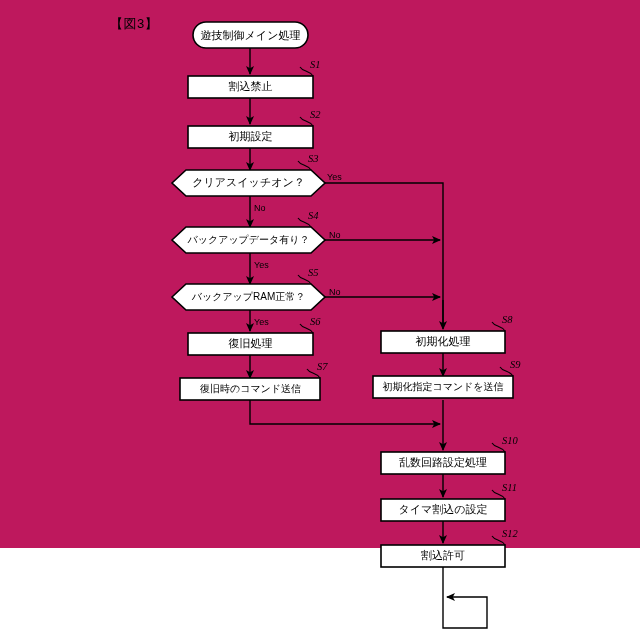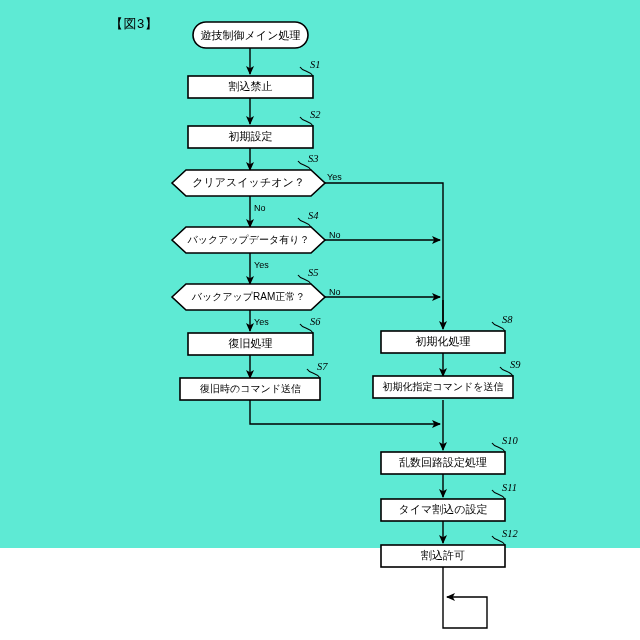--- a/index.html
+++ b/index.html
@@ -11,21 +11,21 @@
     width: 640px;
     height: 640px;
     overflow: hidden;
     font-family: "Liberation Sans", "DejaVu Sans", sans-serif;
     color: #000000;
   }
   #figure-root {
     position: relative;
     width: 640px;
     height: 548px;
-    background: #5eead4;
+    background: #be185d;
   }
   #flow-svg {
     position: absolute;
     left: 0;
     top: 0;
     width: 640px;
     height: 640px;
     display: block;
   }
   .fig-label {

